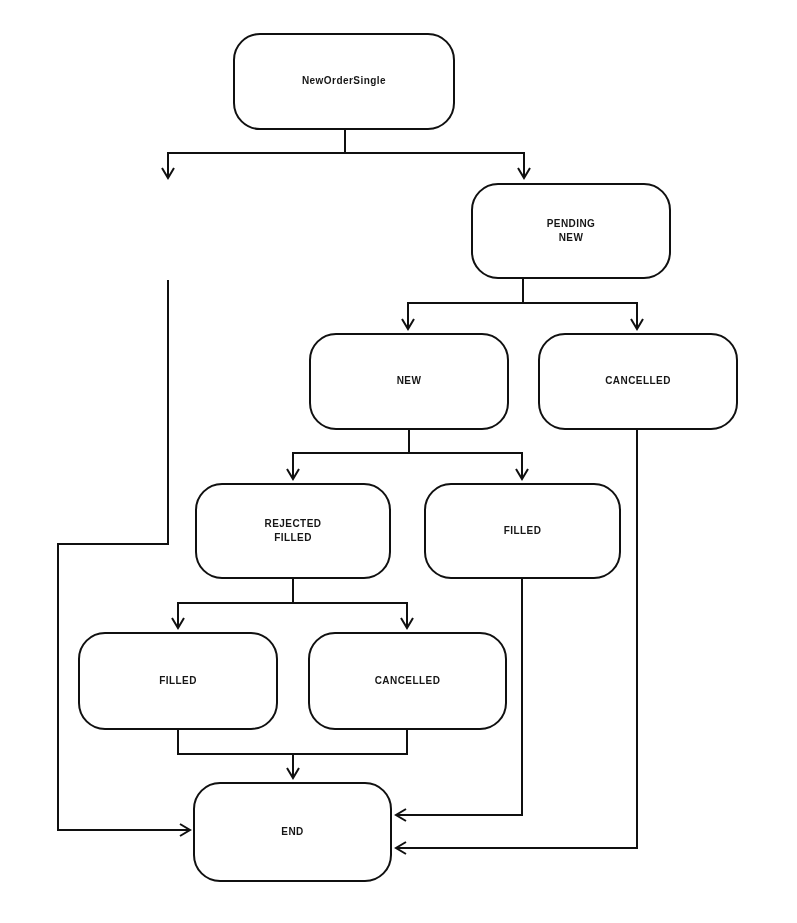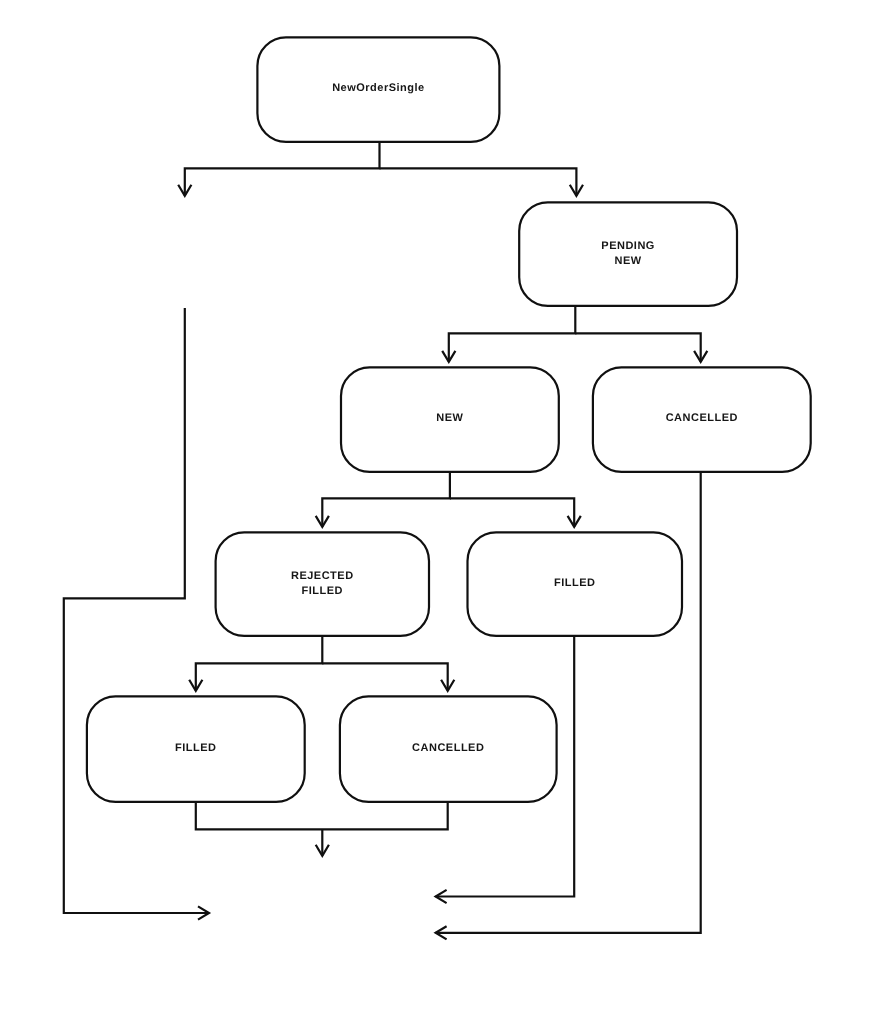--- a/index.html
+++ b/index.html
@@ -117,14 +117,17 @@
   </div>
 
   <div class="node" style="left:78px;  top:632px; width:200px; height:98px;">
     <span class="node-label">FILLED</span>
   </div>
 
   <div class="node" style="left:308px; top:632px; width:199px; height:98px;">
     <span class="node-label">CANCELLED</span>
   </div>
 
+  <div class="node" style="left:193px; top:782px; width:199px; height:100px;">
+    <span class="node-label">END</span>
+  </div>
 
 </div>
 
 </body></html>

